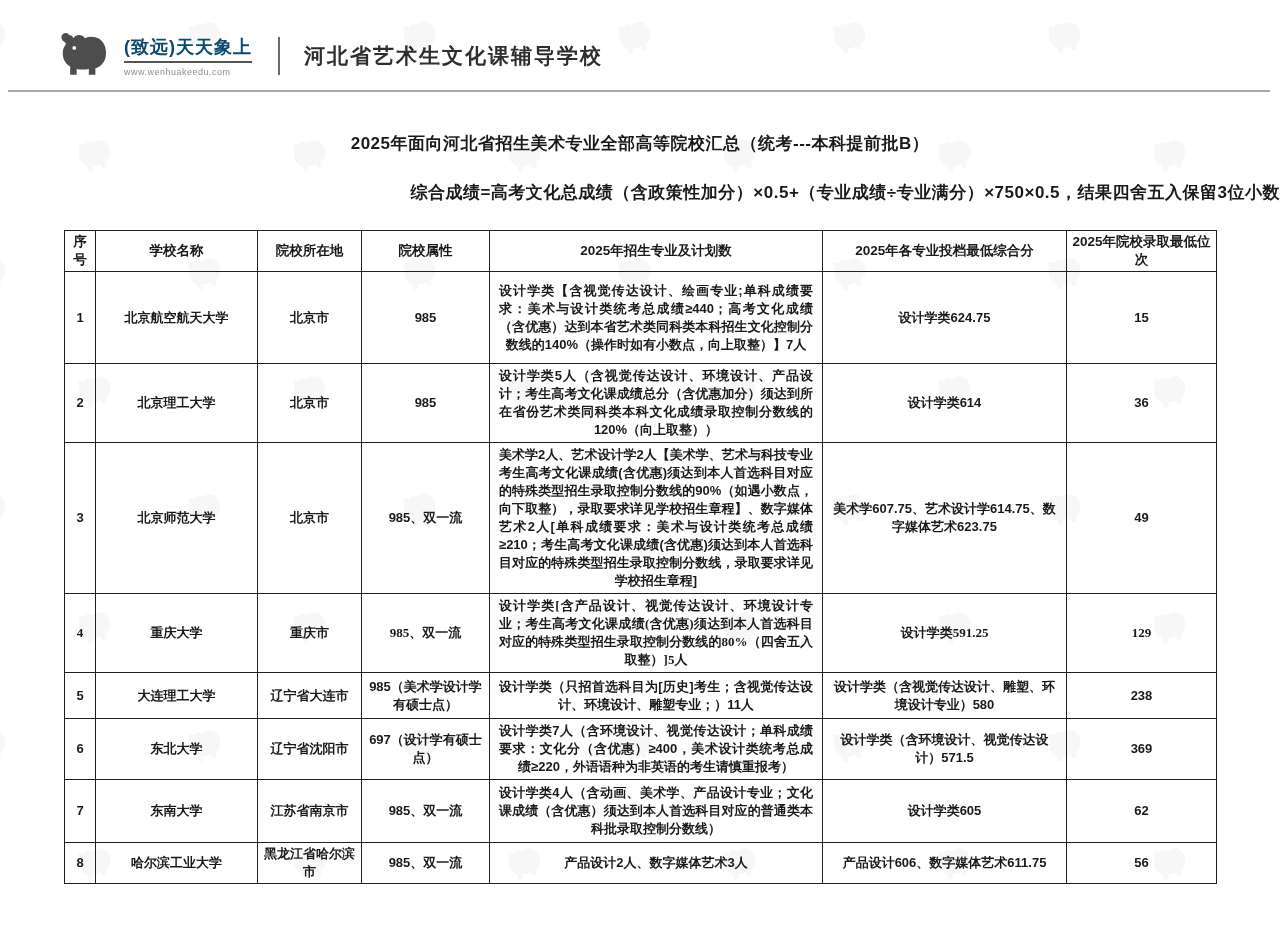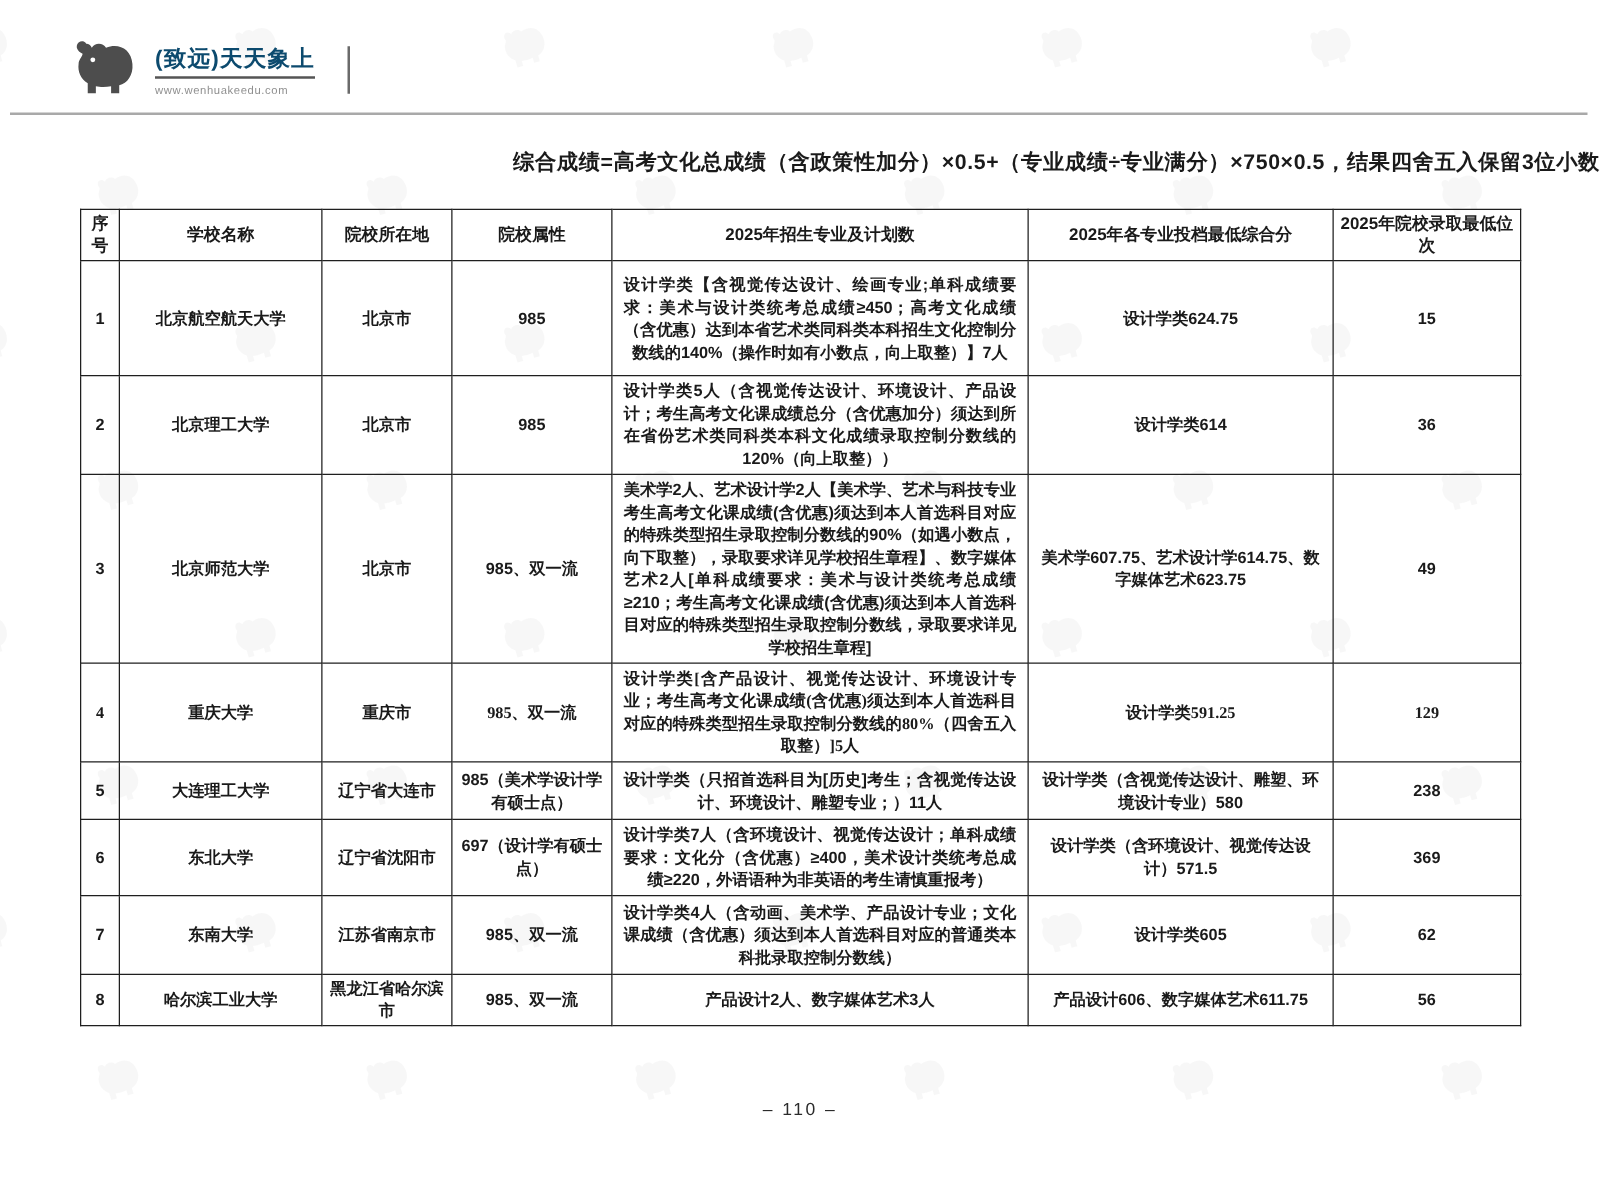--- a/index.html
+++ b/index.html
@@ -298,23 +298,25 @@
         <path d="M10 14 C6 4 16 1 19 8 C22 3 30 3 33 8 C45 3 58 9 59 24 C60 35 54 43 46 45 L46 53 L38 53 L38 46 C33 47 27 47 23 46 L23 53 L15 53 L15 43 C8 39 5 31 6 24 C6 20 9 18 10 14 Z"></path>
         <path d="M10 14 C5 12 2 7 6 3 C10 0 15 3 14 8" fill="#4d4d4d"></path>
         <circle cx="20" cy="20" r="2.4" fill="#ffffff"></circle>
       </svg>
     </span>
     <span class="brand-block">
       <span class="brand-name">(致远)天天象上</span>
       <span class="brand-url">www.wenhuakeedu.com</span>
     </span>
     <span class="hdr-divider"></span>
+    <span class="hdr-subtitle">河北省艺术生文化课辅导学校</span>
   </div>
   <div class="hdr-rule"></div>
 
+  <div class="doc-title">2025年面向河北省招生美术专业全部高等院校汇总（统考---本科提前批B）</div>
   <div class="doc-formula">综合成绩=高考文化总成绩（含政策性加分）×0.5+（专业成绩÷专业满分）×750×0.5，结果四舍五入保留3位小数</div>
 
   <table>
     <colgroup>
       <col style="width:31px">
         <col style="width:162px">
         <col style="width:104px">
         <col style="width:128px">
       <col style="width:333px">
         <col style="width:244px">
@@ -330,21 +332,21 @@
         <th>2025年各专业投档最低综合分</th>
         <th>2025年院校录取最低位次</th>
       </tr>
     </thead>
     <tbody>
       <tr class="r1">
         <td>1</td>
         <td>北京航空航天大学</td>
         <td>北京市</td>
         <td>985</td>
-        <td class="majors">设计学类【含视觉传达设计、绘画专业;单科成绩要求：美术与设计类统考总成绩≥450；高考文化成绩（含优惠）达到本省艺术类同科类本科招生文化控制分数线的140%（操作时如有小数点，向上取整）】7人</td>
+        <td class="majors">设计学类【含视觉传达设计、绘画专业;单科成绩要求：美术与设计类统考总成绩≥440；高考文化成绩（含优惠）达到本省艺术类同科类本科招生文化控制分数线的140%（操作时如有小数点，向上取整）】7人</td>
         <td>设计学类624.75</td>
         <td>15</td>
       </tr>
       <tr class="r2">
         <td>2</td>
         <td>北京理工大学</td>
         <td>北京市</td>
         <td>985</td>
         <td class="majors">设计学类5人（含视觉传达设计、环境设计、产品设计；考生高考文化课成绩总分（含优惠加分）须达到所在省份艺术类同科类本科文化成绩录取控制分数线的120%（向上取整））</td>
         <td>设计学类614</td>

